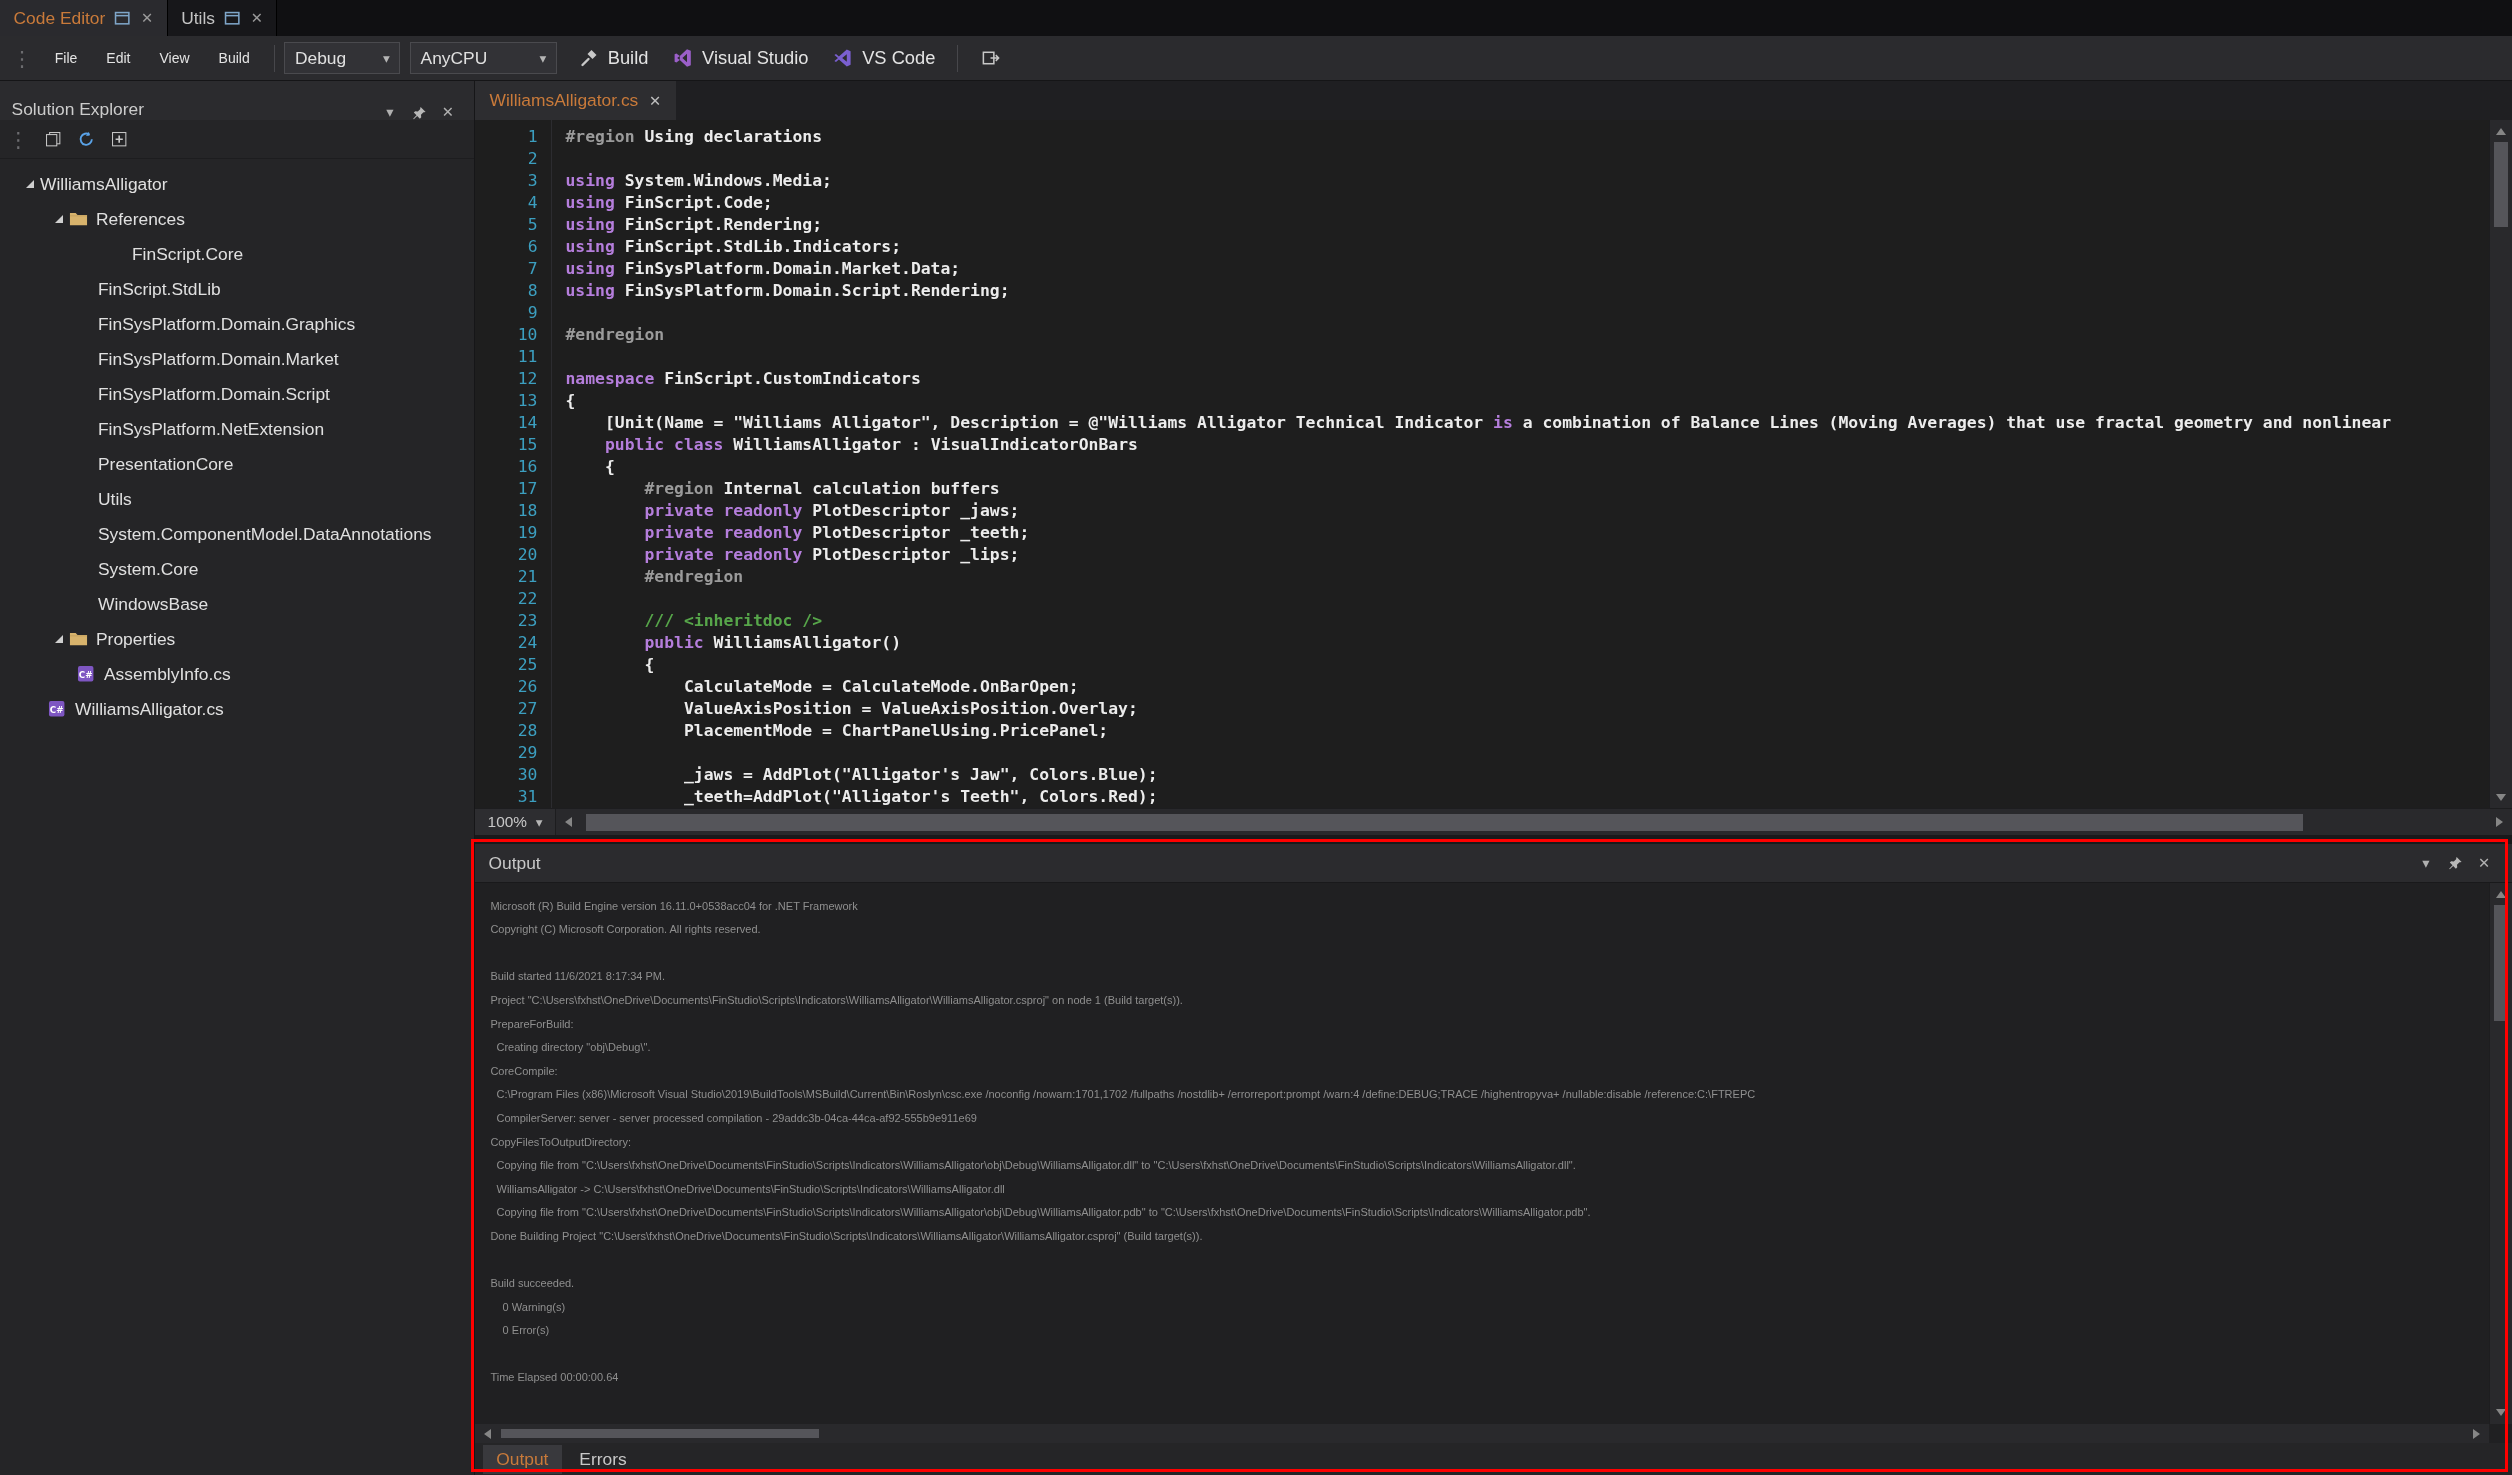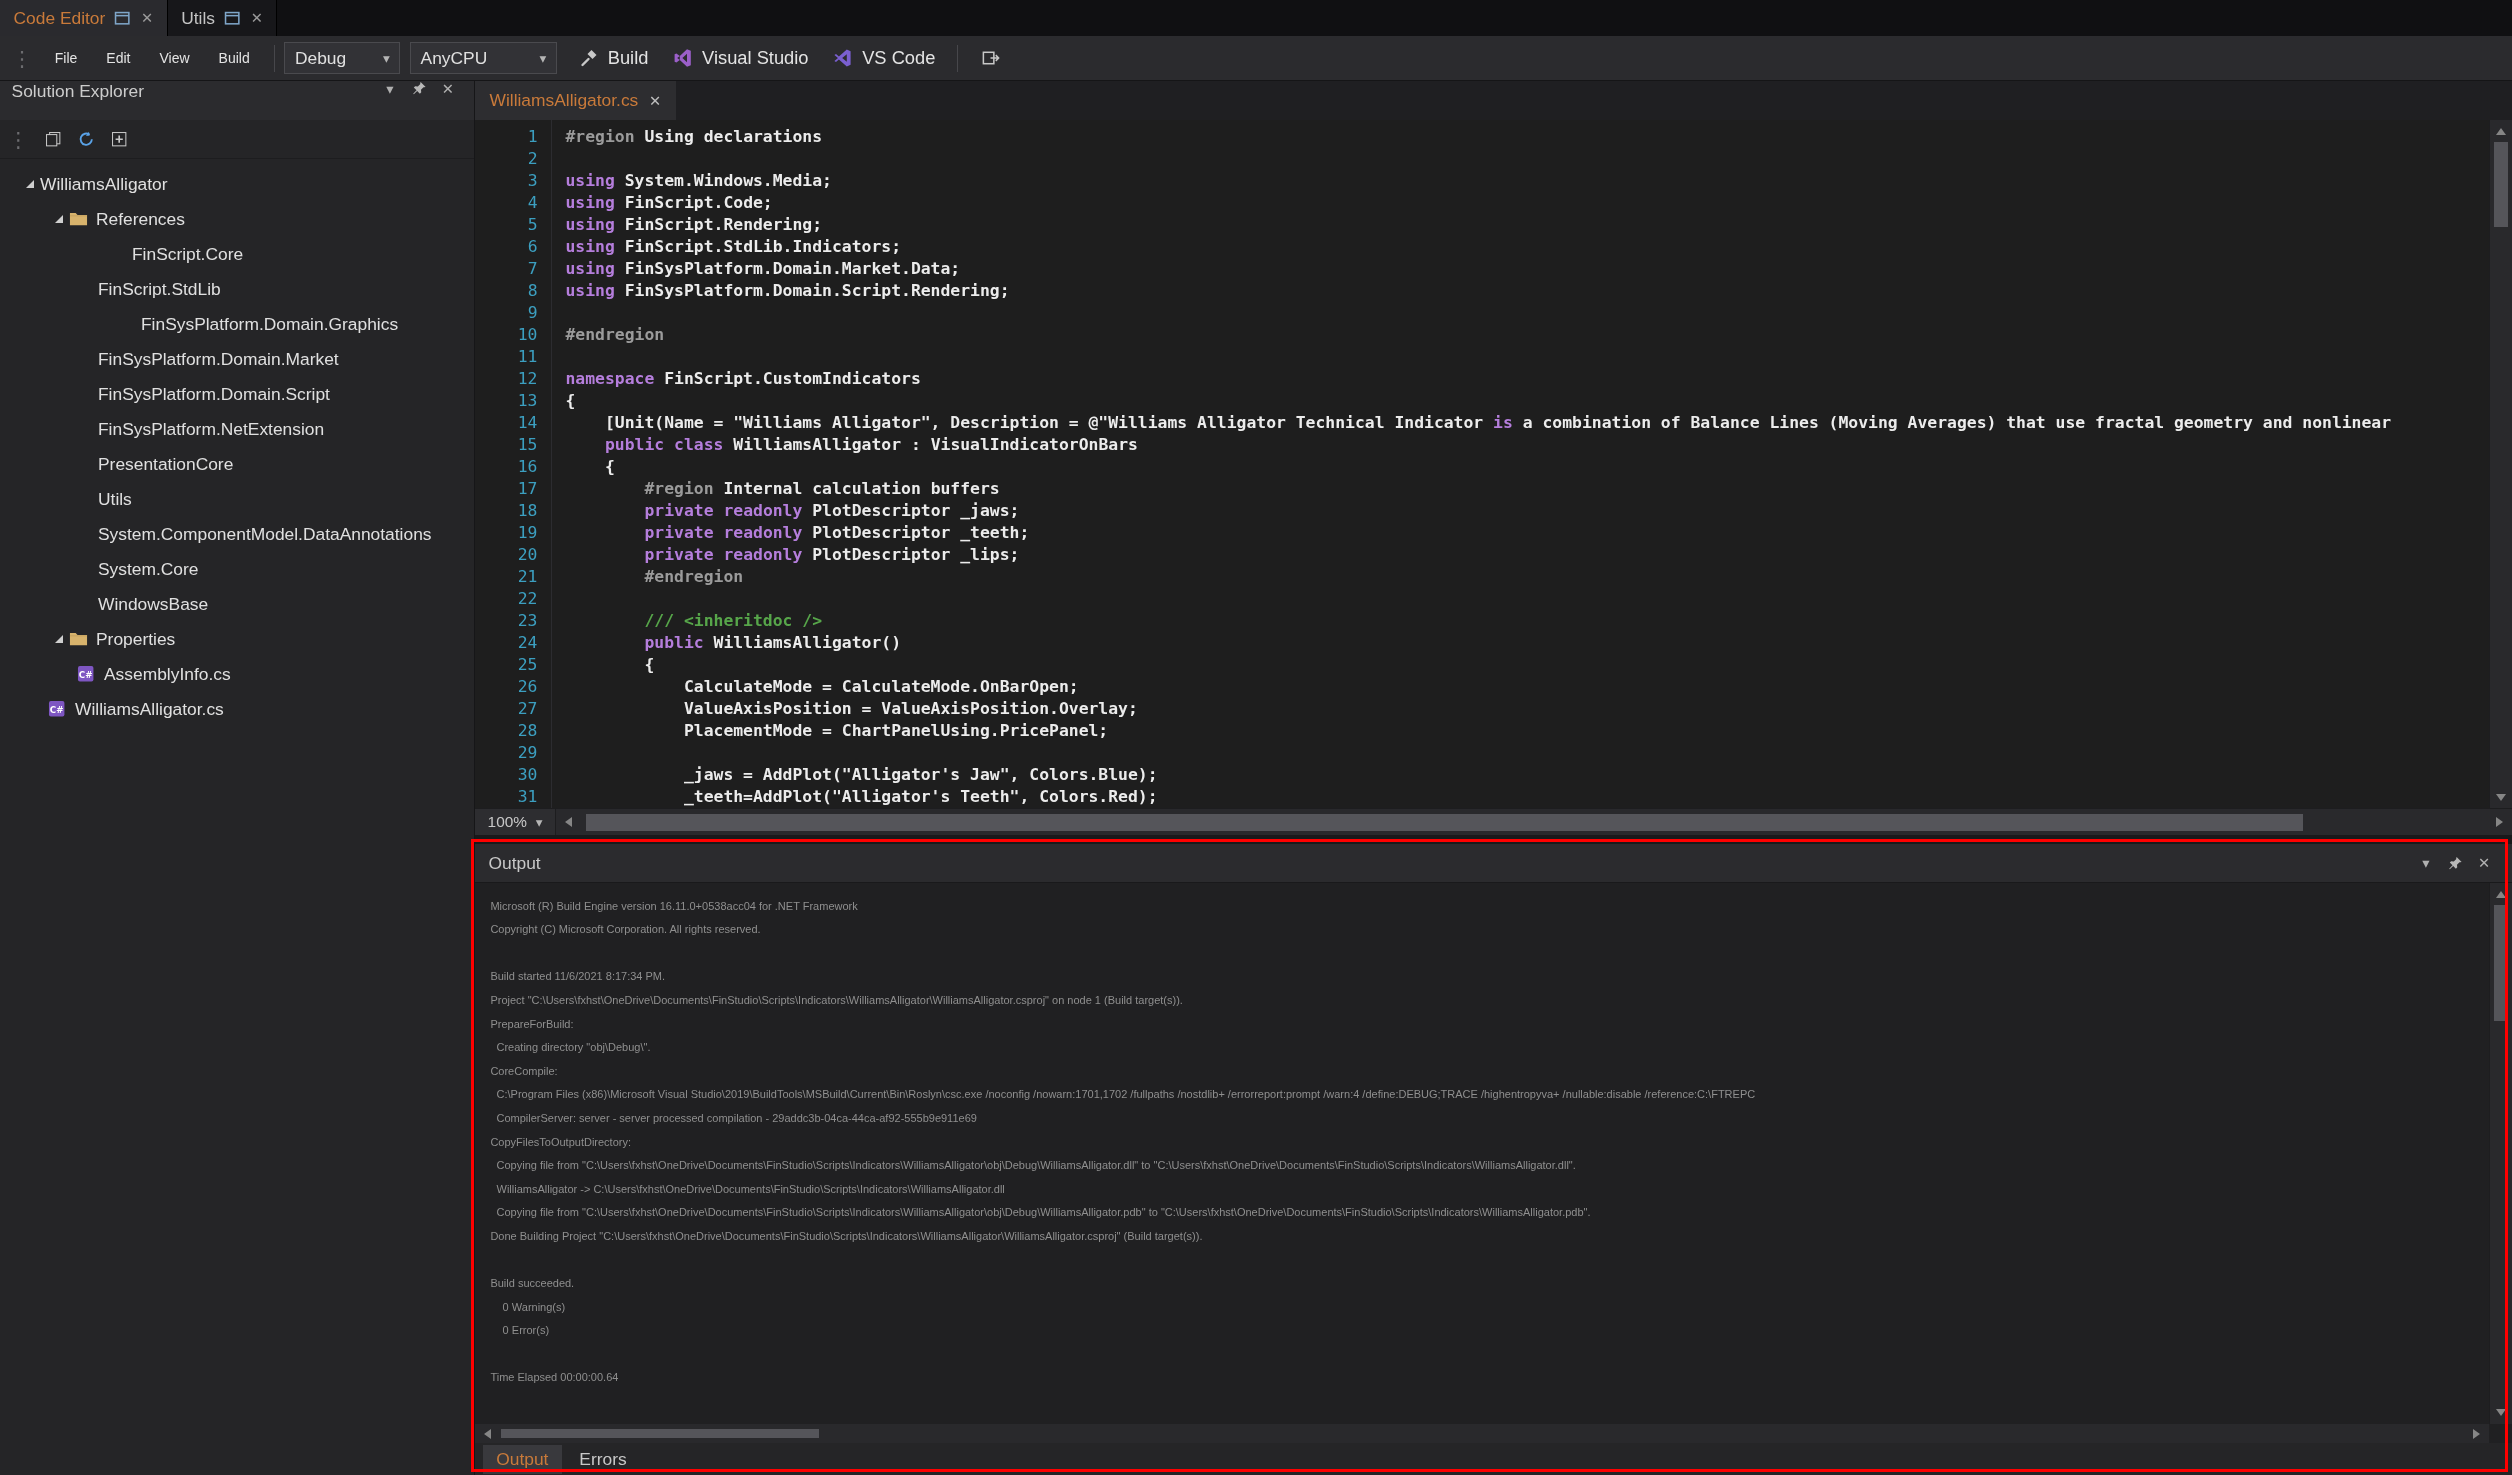--- a/index.html
+++ b/index.html
@@ -28,21 +28,21 @@
   .combo-config { width:116px; }
   .combo-platform { width:147px; }
   .chev { color:#b5b5b5; font-size:13.5px; margin-left:7.7px; }
   .tbtn { display:flex; align-items:center; gap:8.7px; background:transparent; border:0;
           color:#e4e4e4; font-size:18.3px; font-family:inherit; padding:0 12.5px; height:37px; }
   .ticon { display:inline-flex; width:20px; height:20px; }
 
   
   .content { display:flex; height:1395px; }
   .sidebar { width:474px; flex:none; background:#252527; display:flex; flex-direction:column; }
-  .panel-header { height:39px; background:#2b2b2e; display:flex; align-items:flex-start;
+  .panel-header { height:39px; background:#2b2b2e; display:flex; align-items:flex-end;
                   padding:0 11.6px; font-size:17.4px; color:#cccccc; }
   .panel-header .spacer { flex:1; }
   .hdr-ico { width:29px; display:inline-flex; justify-content:center; align-items:center;
              color:#b0b0b0; font-size:14.5px; }
   .se-toolbar { height:39px; display:flex; align-items:center; background:#252527;
                 border-bottom:1px solid #1d1d1f; padding:0 3.9px; }
   .se-toolbar .tool-ico { width:33px; display:inline-flex; justify-content:center; }
   .tree { flex:1; padding-top:7.7px; overflow:hidden; }
   .tree-row { height:35px; display:flex; align-items:center; font-size:17.4px; color:#e0e0e0; }
   .expander { width:21px; display:inline-flex; justify-content:center; align-items:center; }
@@ -244,21 +244,21 @@
             <span class="tree-label">References</span>
           </div>
           <div class="tree-row" style="padding-left: 111px;">
             <span class="expander-spacer"></span>
             <span class="tree-label">FinScript.Core</span>
           </div>
           <div class="tree-row" style="padding-left: 77px;">
             <span class="expander-spacer"></span>
             <span class="tree-label">FinScript.StdLib</span>
           </div>
-          <div class="tree-row" style="padding-left: 120px;">
+          <div class="tree-row" style="padding-left: 77px;">
             <span class="expander-spacer"></span>
             <span class="tree-label">FinSysPlatform.Domain.Graphics</span>
           </div>
           <div class="tree-row" style="padding-left: 77px;">
             <span class="expander-spacer"></span>
             <span class="tree-label">FinSysPlatform.Domain.Market</span>
           </div>
           <div class="tree-row" style="padding-left: 77px;">
             <span class="expander-spacer"></span>
             <span class="tree-label">FinSysPlatform.Domain.Script</span>

